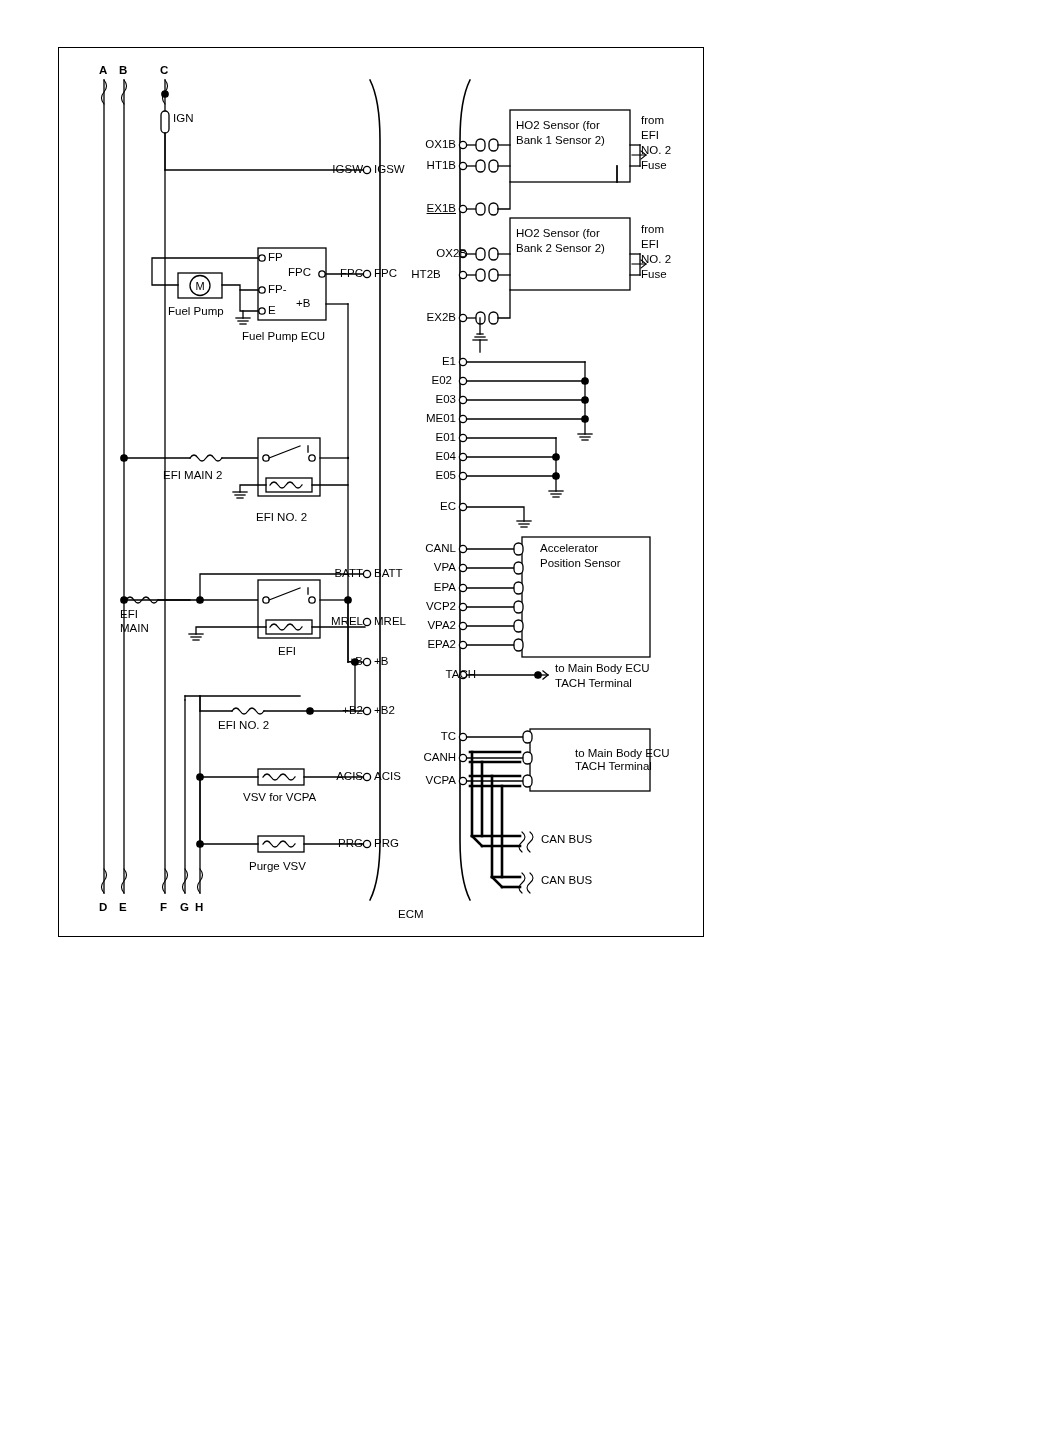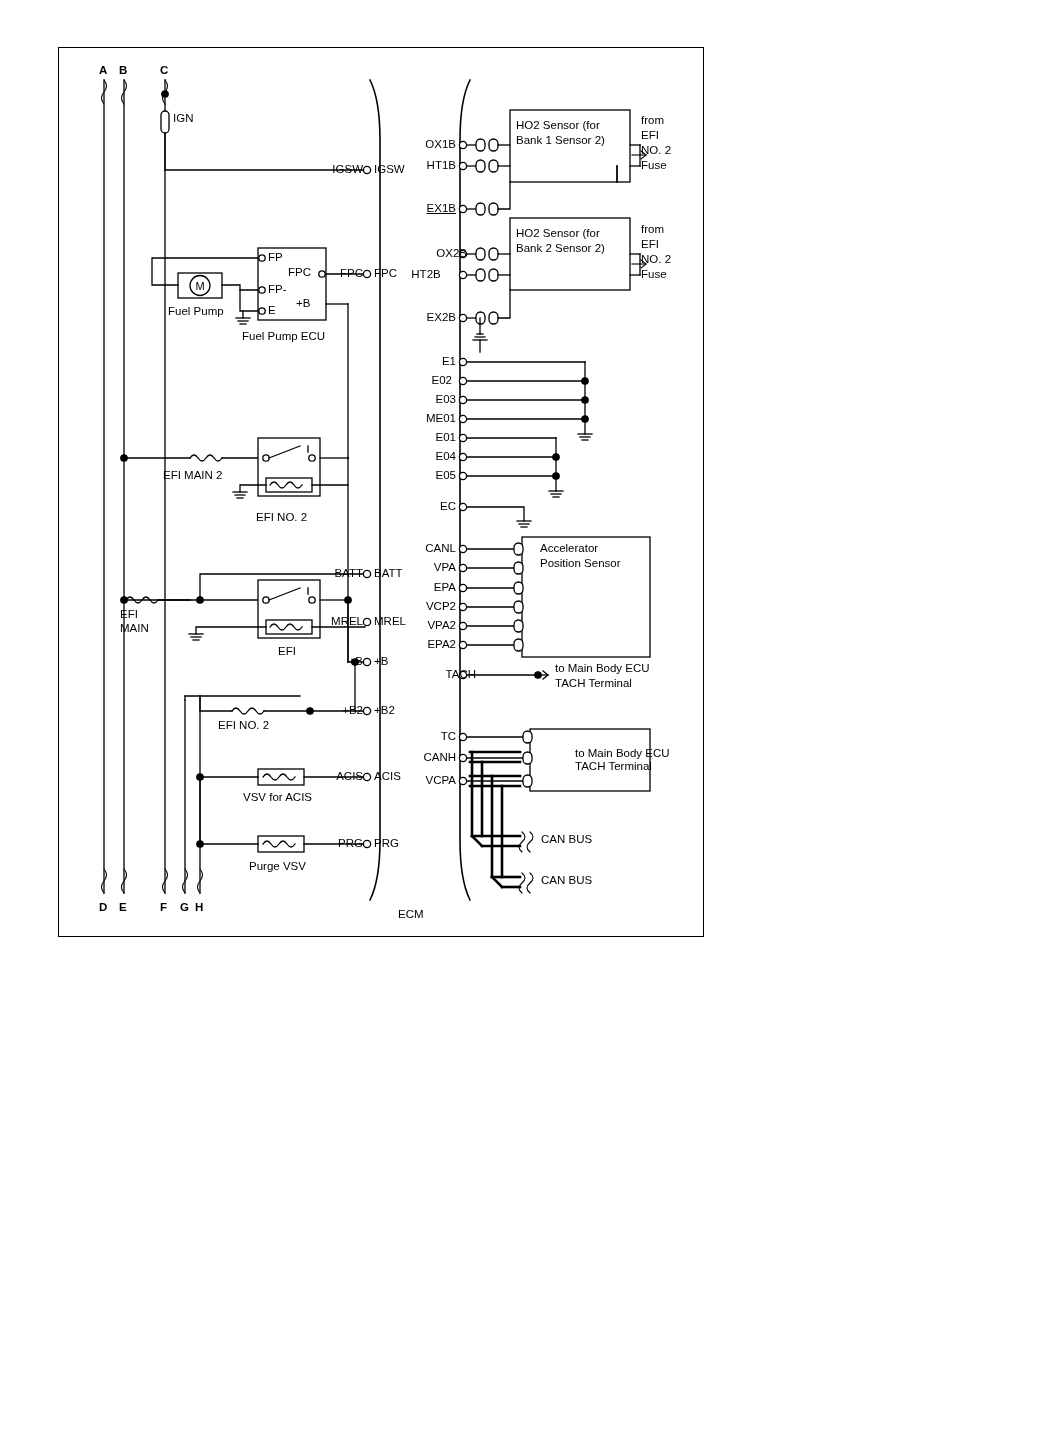--- a/index.html
+++ b/index.html
@@ -405,21 +405,21 @@
   <div class="lbl" style="left:268px; top:304px;">E</div>
 
   <div class="lbl" style="left:163px; top:469px;">EFI MAIN 2</div>
   <div class="lbl" style="left:256px; top:511px;">EFI NO. 2</div>
 
   <div class="lbl" style="left:120px; top:607px; line-height:14px;">EFI<br>MAIN</div>
   <div class="lbl" style="left:278px; top:645px;">EFI</div>
 
   <div class="lbl" style="left:218px; top:719px;">EFI NO. 2</div>
 
-  <div class="lbl" style="left:243px; top:791px;">VSV for ACIS</div>
+  <div class="lbl" style="left:243px; top:791px;">VSV for VCPA</div>
   <div class="lbl" style="left:249px; top:860px;">Purge VSV</div>
 
   <div class="lbl" style="left:516px; top:118px; line-height:15px;">HO2 Sensor (for<br>Bank 1 Sensor 2)</div>
   <div class="lbl" style="left:516px; top:226px; line-height:15px;">HO2 Sensor (for<br>Bank 2 Sensor 2)</div>
   <div class="lbl" style="left:641px; top:113px; line-height:15px;">from<br>EFI<br>NO. 2<br>Fuse</div>
   <div class="lbl" style="left:641px; top:222px; line-height:15px;">from<br>EFI<br>NO. 2<br>Fuse</div>
 
   <div class="lbl" style="left:540px; top:541px; line-height:15px;">Accelerator<br>Position Sensor</div>
 
   <div class="lbl" style="left:555px; top:661px; line-height:15px;">to Main Body ECU<br>TACH Terminal</div>

